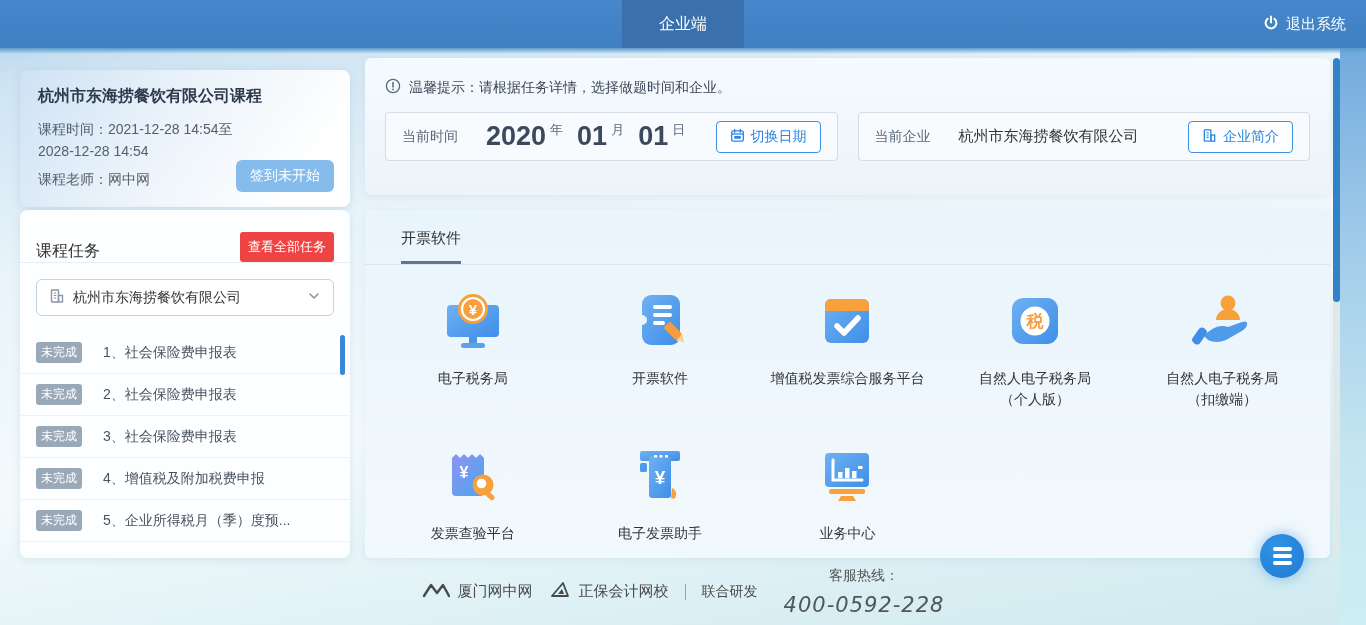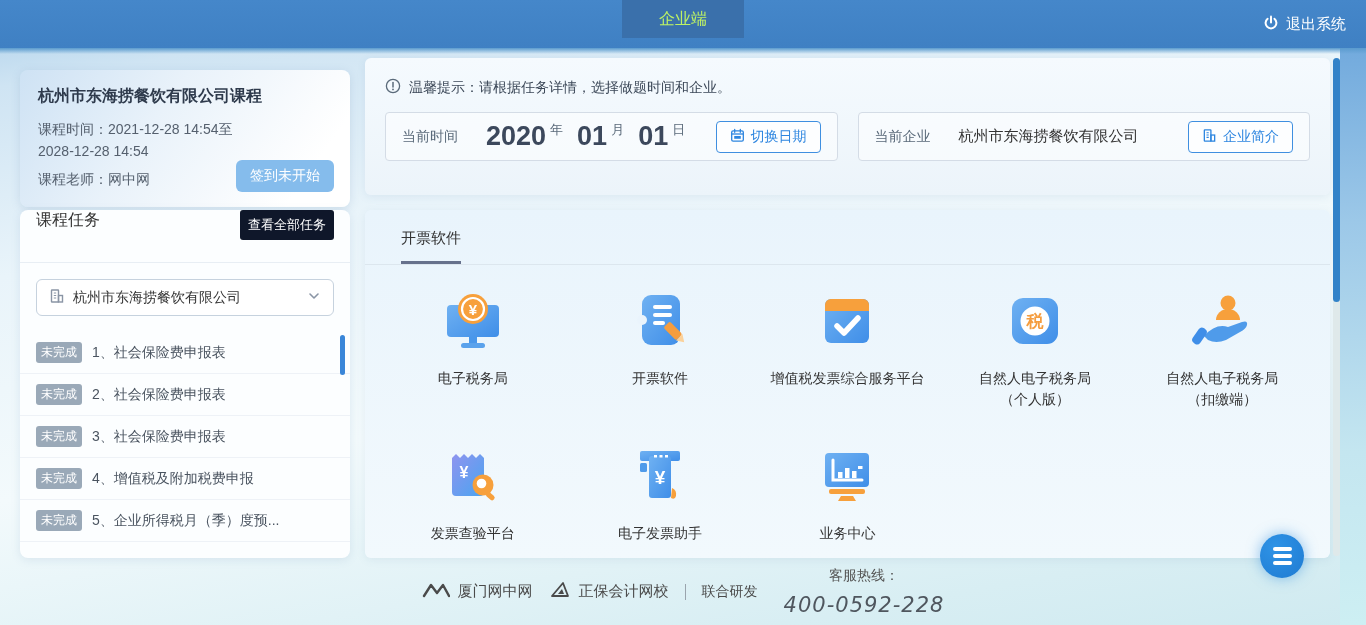--- a/index.html
+++ b/index.html
@@ -10,48 +10,48 @@
     background:linear-gradient(170deg,#a8cde9 0%,#cfe4f3 10%,#e9f4fa 32%,#f3fafc 58%,#d8eef3 88%,#cfeaf0 100%);
   }
   .bg-right { position:absolute; right:0; top:48px; width:26px; height:577px;
     background:linear-gradient(180deg,#72aadd 0%,#9cc8e8 30%,#c4e6f0 70%,#cdeff3 100%); }
 
   
   .topbar { position:absolute; left:0; top:0; width:1366px; height:48px;
     background:linear-gradient(180deg,#4587ca,#3f80c3); z-index:5; }
   .topbar::after { content:""; position:absolute; left:0; top:48px; width:100%; height:6px;
     background:linear-gradient(180deg,#5a9bce,rgba(120,175,215,0)); }
-  .top-tab { position:absolute; left:622px; top:0; width:122px; height:38px;
-    background:#3a70ab; color:#bef264; font-size:16px; display:flex; align-items:center; justify-content:center; cursor:pointer; }
+  .top-tab { position:absolute; left:622px; top:0; width:122px; height:48px;
+    background:#3a70ab; color:#ffffff; font-size:16px; display:flex; align-items:center; justify-content:center; cursor:pointer; }
   .logout { position:absolute; right:20px; top:0; height:48px; display:flex; align-items:center; gap:7px;
     color:#fff; font-size:15px; cursor:pointer; }
 
   
   .course-card { position:absolute; left:20px; top:58px; width:330px; height:137px;
     background:linear-gradient(125deg,#cee2f4 0%,#e9f2fa 40%,#ffffff 85%);
     border-radius:8px; box-shadow:0 2px 10px rgba(90,130,170,.18); padding:16px 18px;margin-top:12px; }
   .course-title { font-size:16px; font-weight:bold; color:#2e3a4c; margin-bottom:11px; }
   .course-line { font-size:14px; color:#55606e; line-height:22px; }
   .course-teacher { font-size:14px; color:#55606e; margin-top:9px; }
   .signin-btn { position:absolute; right:16px; bottom:15px; background:#85bcec; color:#fff;
     font-size:14px; padding:7px 14px; border:none; border-radius:6px; cursor:pointer; }
 
   
   .tasks-panel { position:absolute; left:20px; top:210px; width:330px; height:348px;
     background:#fcfeff; border-radius:8px; box-shadow:0 2px 10px rgba(90,130,170,.14); overflow:hidden; }
-  .tasks-header { height:53px; padding:0 16px; display:flex; align-items:flex-start; justify-content:space-between;
+  .tasks-header { height:53px; padding:0 16px; display:flex; align-items:flex-end; justify-content:space-between;
     border-bottom:1px solid #e8eef4; }
   .tasks-title { font-size:16px; color:#333; }
-  .viewall-btn { background:#0f172a; color:#fff; border:none; border-radius:3px;
+  .viewall-btn { background:#ef4444; color:#fff; border:none; border-radius:3px;
     font-size:13px; padding:6px 8px; cursor:pointer; }
   .company-select { margin:16px; height:37px; border:1px solid #c6d2de; border-radius:6px;
     display:flex; align-items:center; gap:8px; padding:0 12px; background:#fff; cursor:pointer; }
   .company-select .sel-text { flex:1; font-size:14px; color:#333; white-space:nowrap; overflow:hidden; }
   .task-list { position:relative; }
-  .task-row { height:42px; display:flex; align-items:center; gap:10px; padding:0 16px;
+  .task-row { height:42px; display:flex; align-items:center; gap:21px; padding:0 16px;
     border-bottom:1px solid #eef2f7; cursor:pointer; }
   .task-row:last-child { border-bottom:none; }
   .badge { background:#9aa9b8; color:#fff; font-size:12px; padding:2px 5px; border-radius:3px; flex:none; }
   .task-label { font-size:14px; color:#4a5460; white-space:nowrap; overflow:hidden; }
   .inner-thumb { position:absolute; right:5px; top:3px; width:5px; height:40px; background:#3a86d8; border-radius:3px; }
 
   
   .info-panel { position:absolute; left:365px; top:58px; width:965px; height:137px;
     background:linear-gradient(180deg,#f5fafe,#ecf4fa); border-radius:6px; box-shadow:0 2px 8px rgba(90,130,170,.10);
     padding:20px; }

